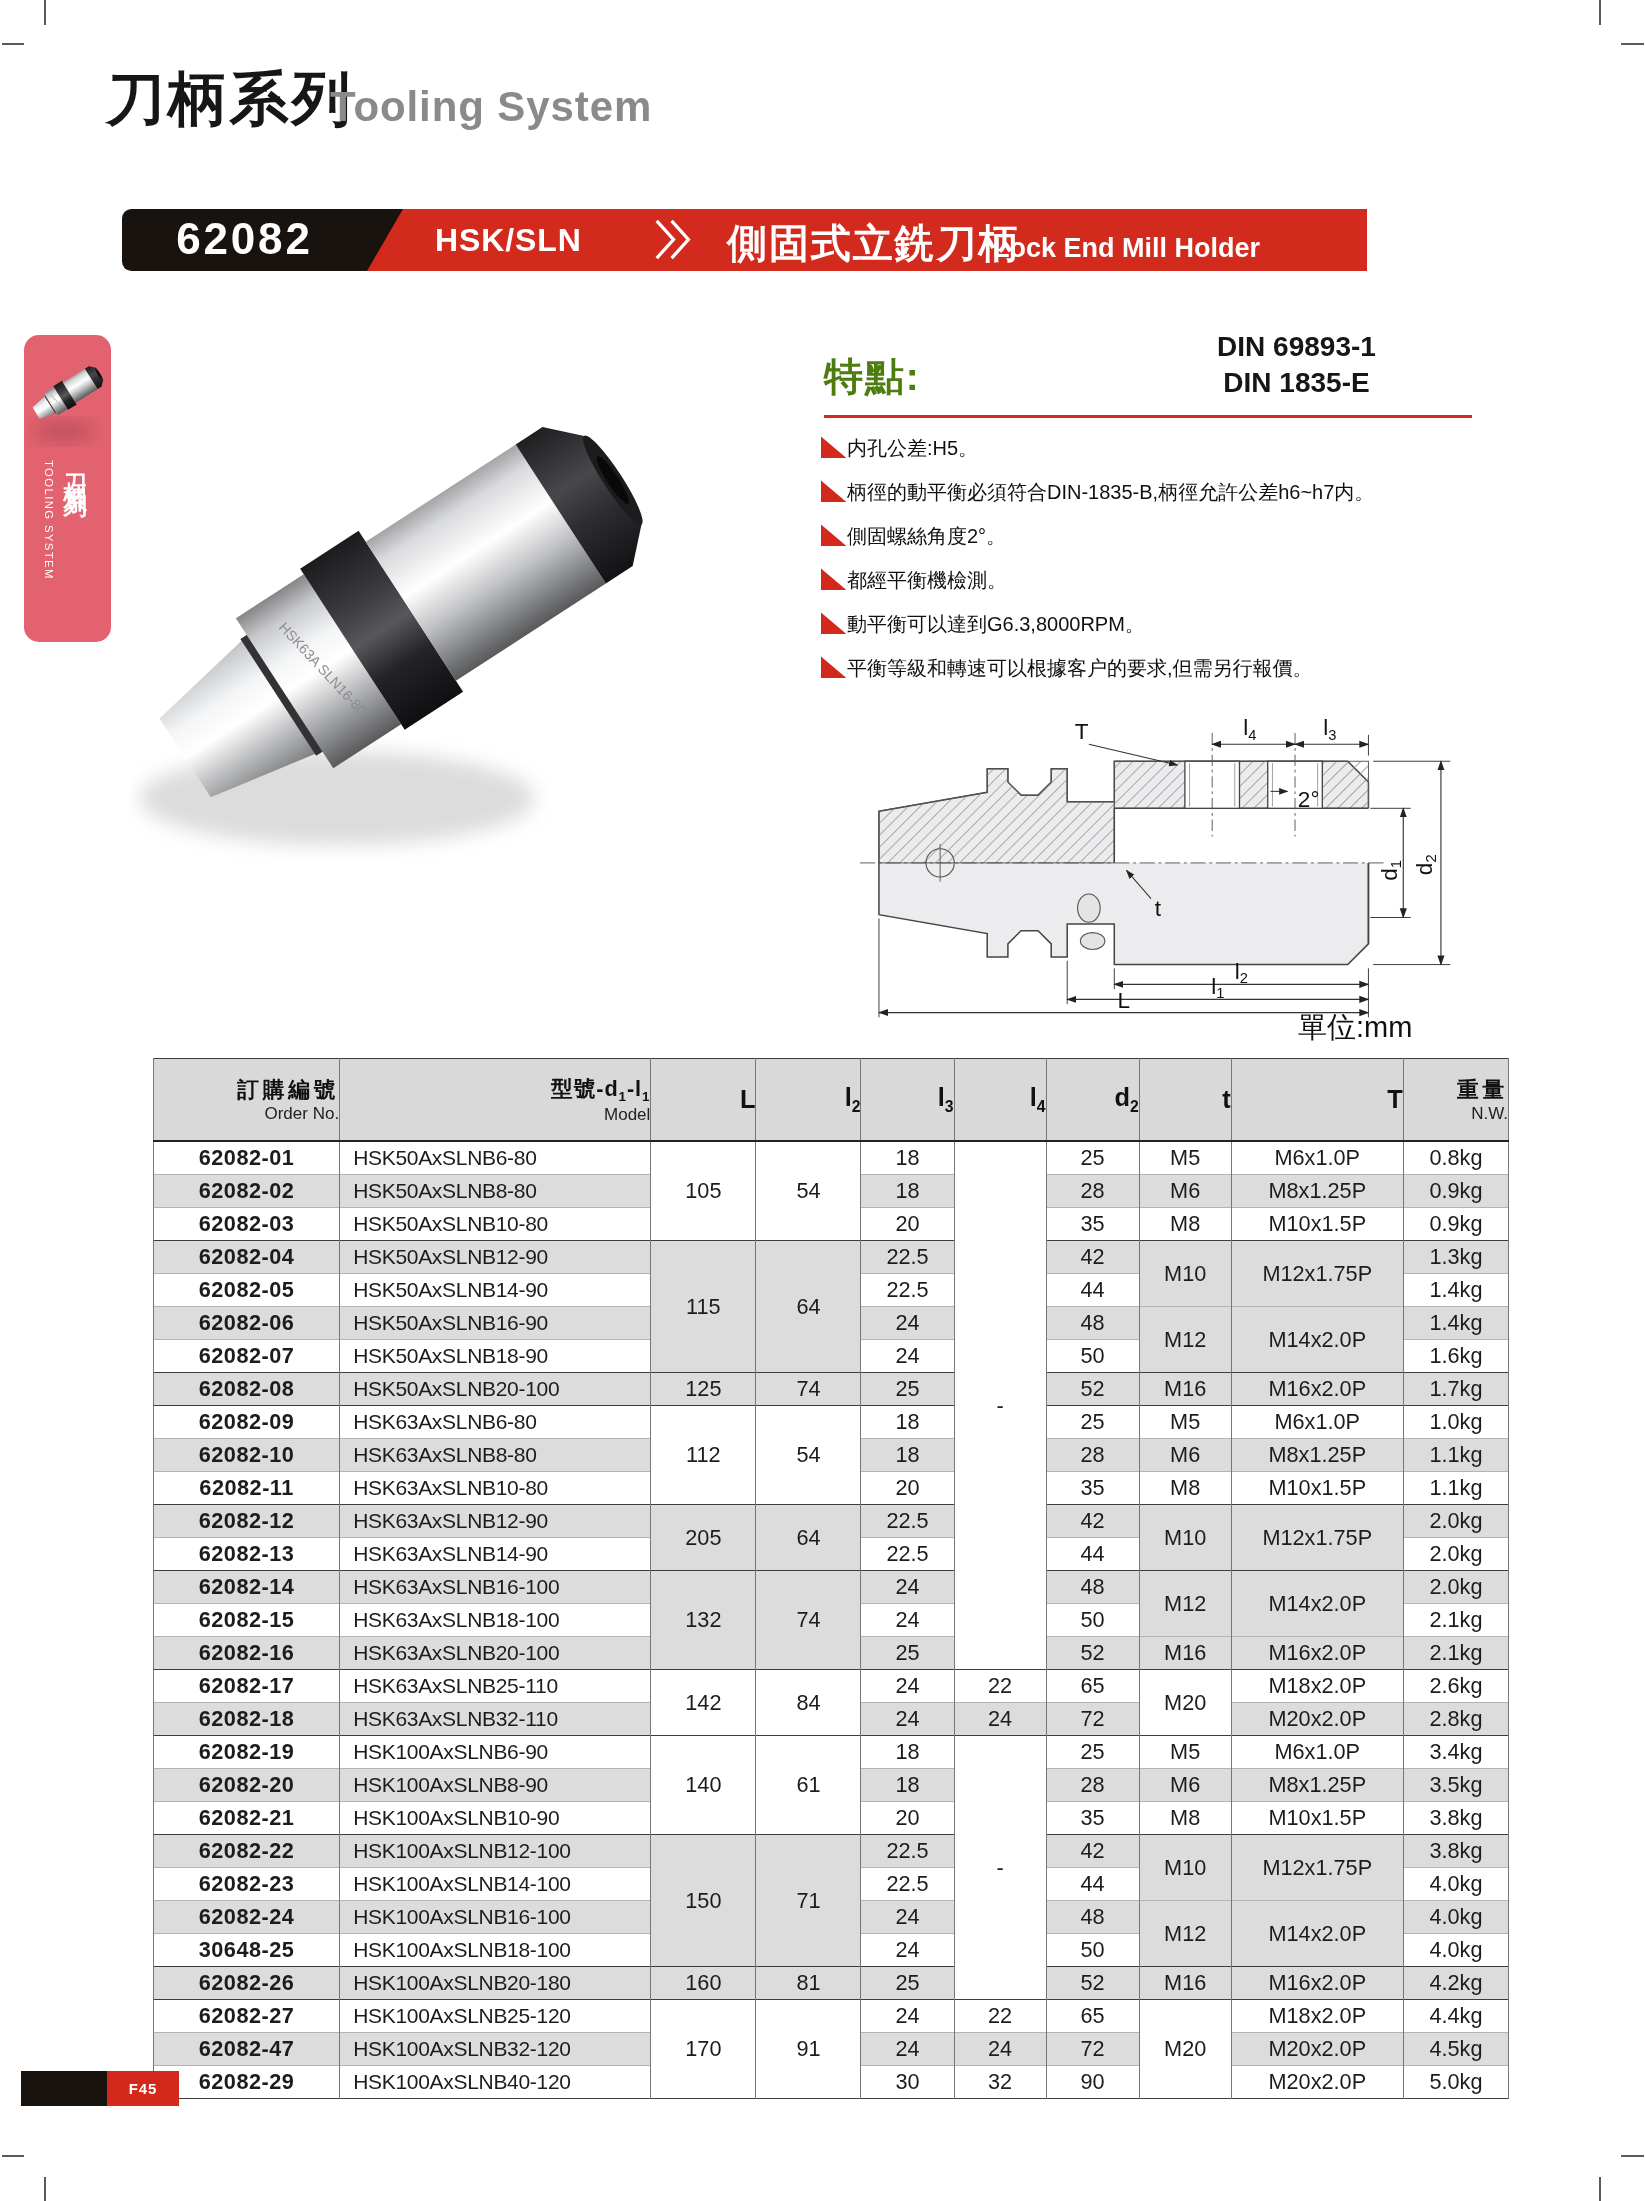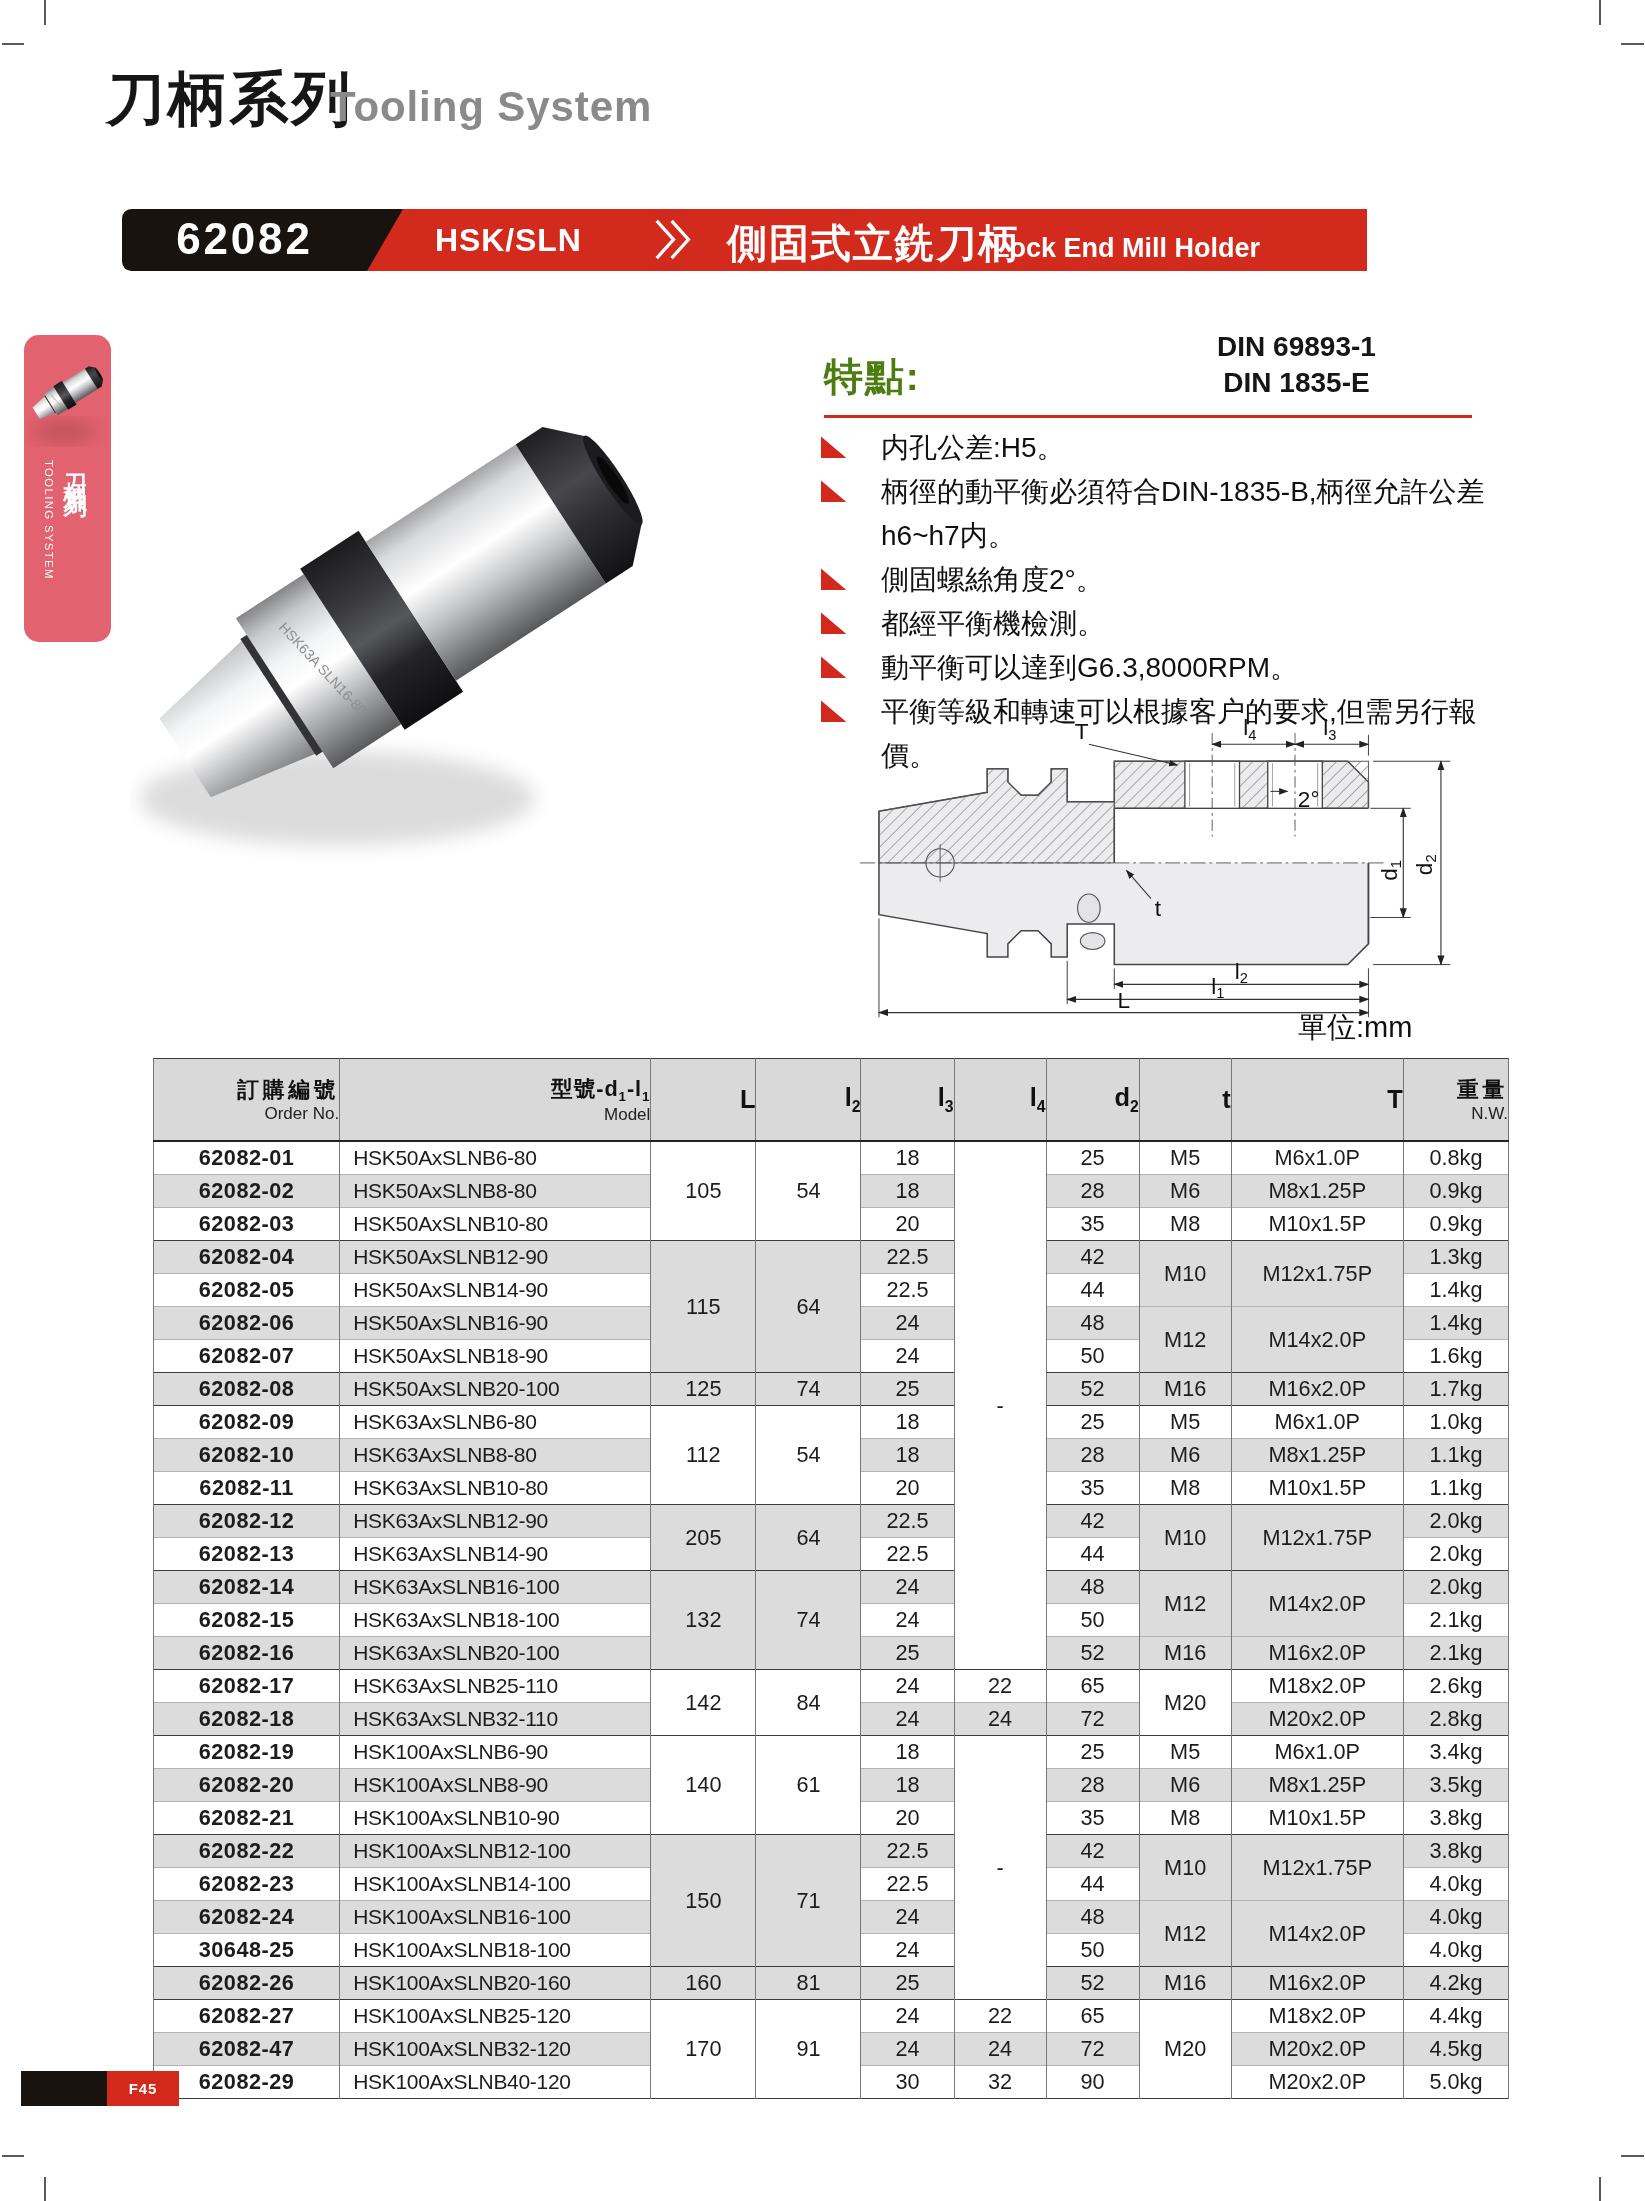--- a/index.html
+++ b/index.html
@@ -29,21 +29,21 @@
   .sidetab .vert{position:absolute;left:0;top:121px;width:87px;display:flex;flex-direction:row;
       justify-content:center;gap:4.7px;}
   .sidetab .vzh{writing-mode:vertical-rl;color:#fff;font-size:23.5px;font-weight:bold;letter-spacing:6.6px;}
   .sidetab .ven{writing-mode:vertical-rl;color:#fff;font-size:11.3px;letter-spacing:1.4px;margin-top:3.8px;}
   
   .feat-title{left:824px;top:350px;font-size:39px;font-weight:bold;color:#4d7c0f;letter-spacing:1.9px;}
   .feat-line{left:824px;top:415px;width:648px;height:2.8px;background:#d3281c;}
   .din{left:1141px;top:329px;width:311px;text-align:center;font-size:28px;font-weight:bold;
        color:#161616;line-height:36px;}
   .features{left:821px;top:426px;width:670px;list-style:none;margin:0;padding:0;}
-  .features li{position:relative;padding-left:60px;font-size:28px;line-height:44px;color:#101010;}
+  .features li{position:relative;padding-left:26px;font-size:20px;line-height:44px;color:#101010;}
   .features .tri{position:absolute;left:0;top:10.4px;width:25.4px;height:21.7px;background:#d3281c;
       clip-path:polygon(0 0,100% 100%,0 100%);}
   
   .unit{left:1298px;top:1008px;font-size:29px;color:#111;}
   .dtext{font-size:24px;fill:#111;}
   .ss{font-size:65%;}
   
   table.spec{position:absolute;left:153px;top:1058px;width:1356px;border-collapse:collapse;
       table-layout:fixed;border:1.9px solid #3d3d3d;}
   table.spec th{background:#d9d9d9;border-left:0.9px solid #777;border-right:0.9px solid #777;
@@ -512,21 +512,21 @@
         </tr>
         <tr>
           <td class="c-order">30648-25</td>
           <td class="c-model">HSK100AxSLNB18-100</td>
           <td>24</td>
           <td>50</td>
           <td>4.0kg</td>
         </tr>
         <tr class="alt grp">
           <td class="c-order">62082-26</td>
-          <td class="c-model">HSK100AxSLNB20-160</td>
+          <td class="c-model">HSK100AxSLNB20-180</td>
           <td>160</td>
           <td>81</td>
           <td>25</td>
           <td>52</td>
           <td>M16</td>
           <td>M16x2.0P</td>
           <td>4.2kg</td>
         </tr>
         <tr class="grp">
           <td class="c-order">62082-27</td>

